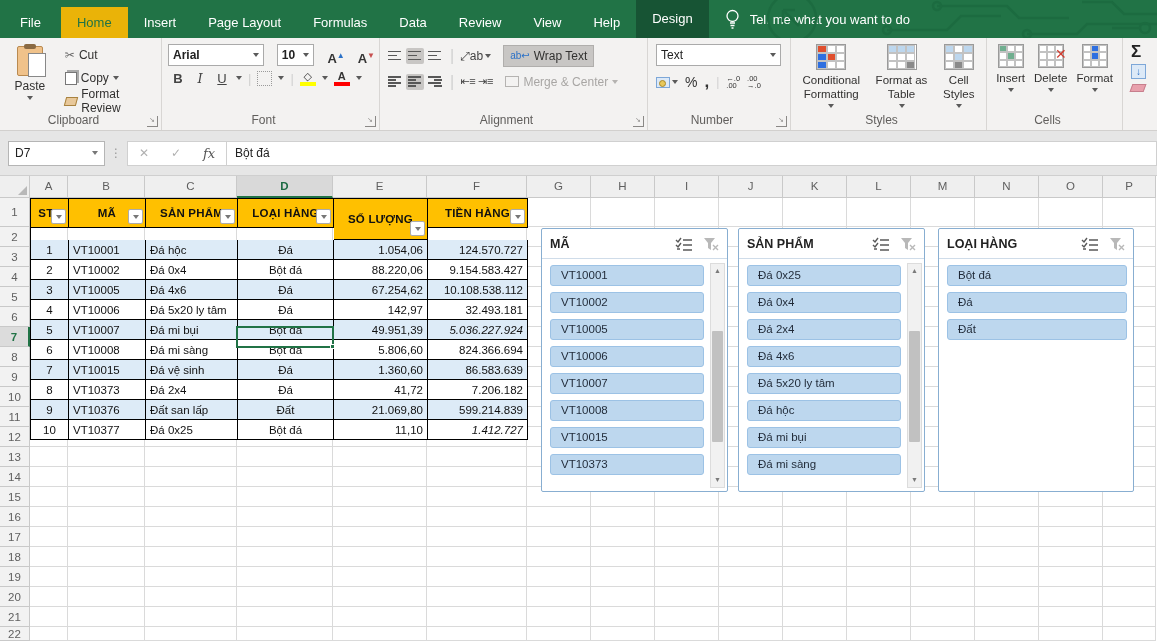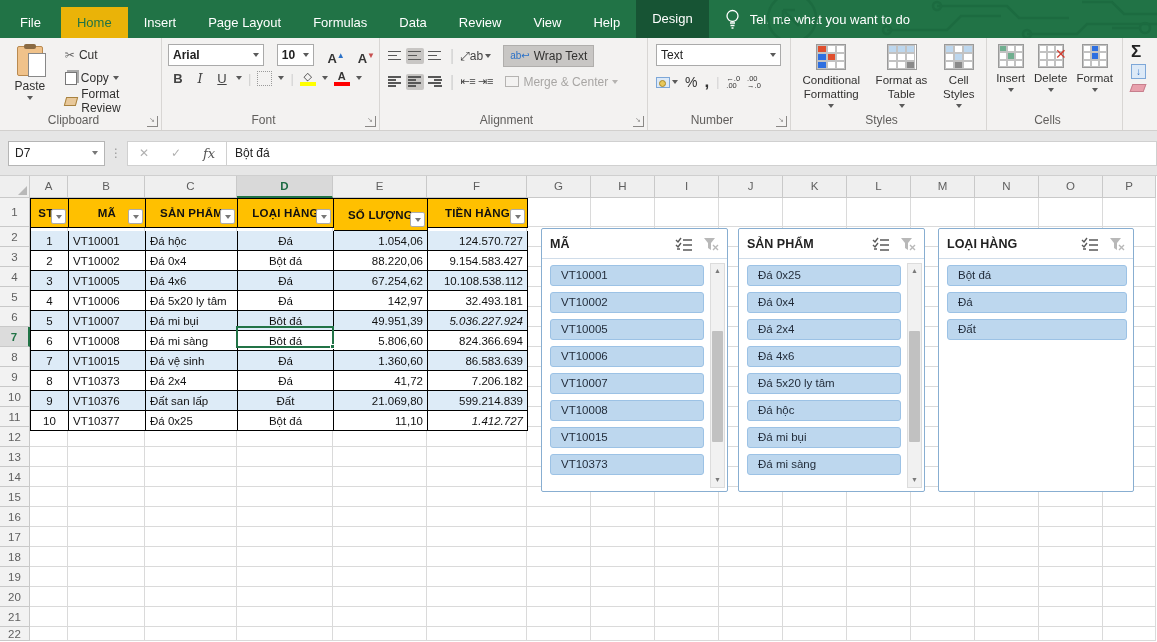--- a/index.html
+++ b/index.html
@@ -846,21 +846,21 @@
             <div class="filterbtn">
               <span class="tri" style="border-top-color: rgb(119, 119, 119);"></span>
             </div>
           </div>
           <div class="tcell hdr" style="width: 96px; height: 29px;">
             <span>LOẠI HÀNG</span>
             <div class="filterbtn">
               <span class="tri" style="border-top-color: rgb(119, 119, 119);"></span>
             </div>
           </div>
-          <div class="tcell hdr" style="width: 94px; height: 32px;">
+          <div class="tcell hdr" style="width: 94px; height: 41px;">
             <span>SỐ LƯỢNG</span>
             <div class="filterbtn">
               <span class="tri" style="border-top-color: rgb(119, 119, 119);"></span>
             </div>
           </div>
           <div class="tcell hdr" style="width: 100px; height: 29px;">
             <span>TIỀN HÀNG</span>
             <div class="filterbtn">
               <span class="tri" style="border-top-color: rgb(119, 119, 119);"></span>
             </div>

